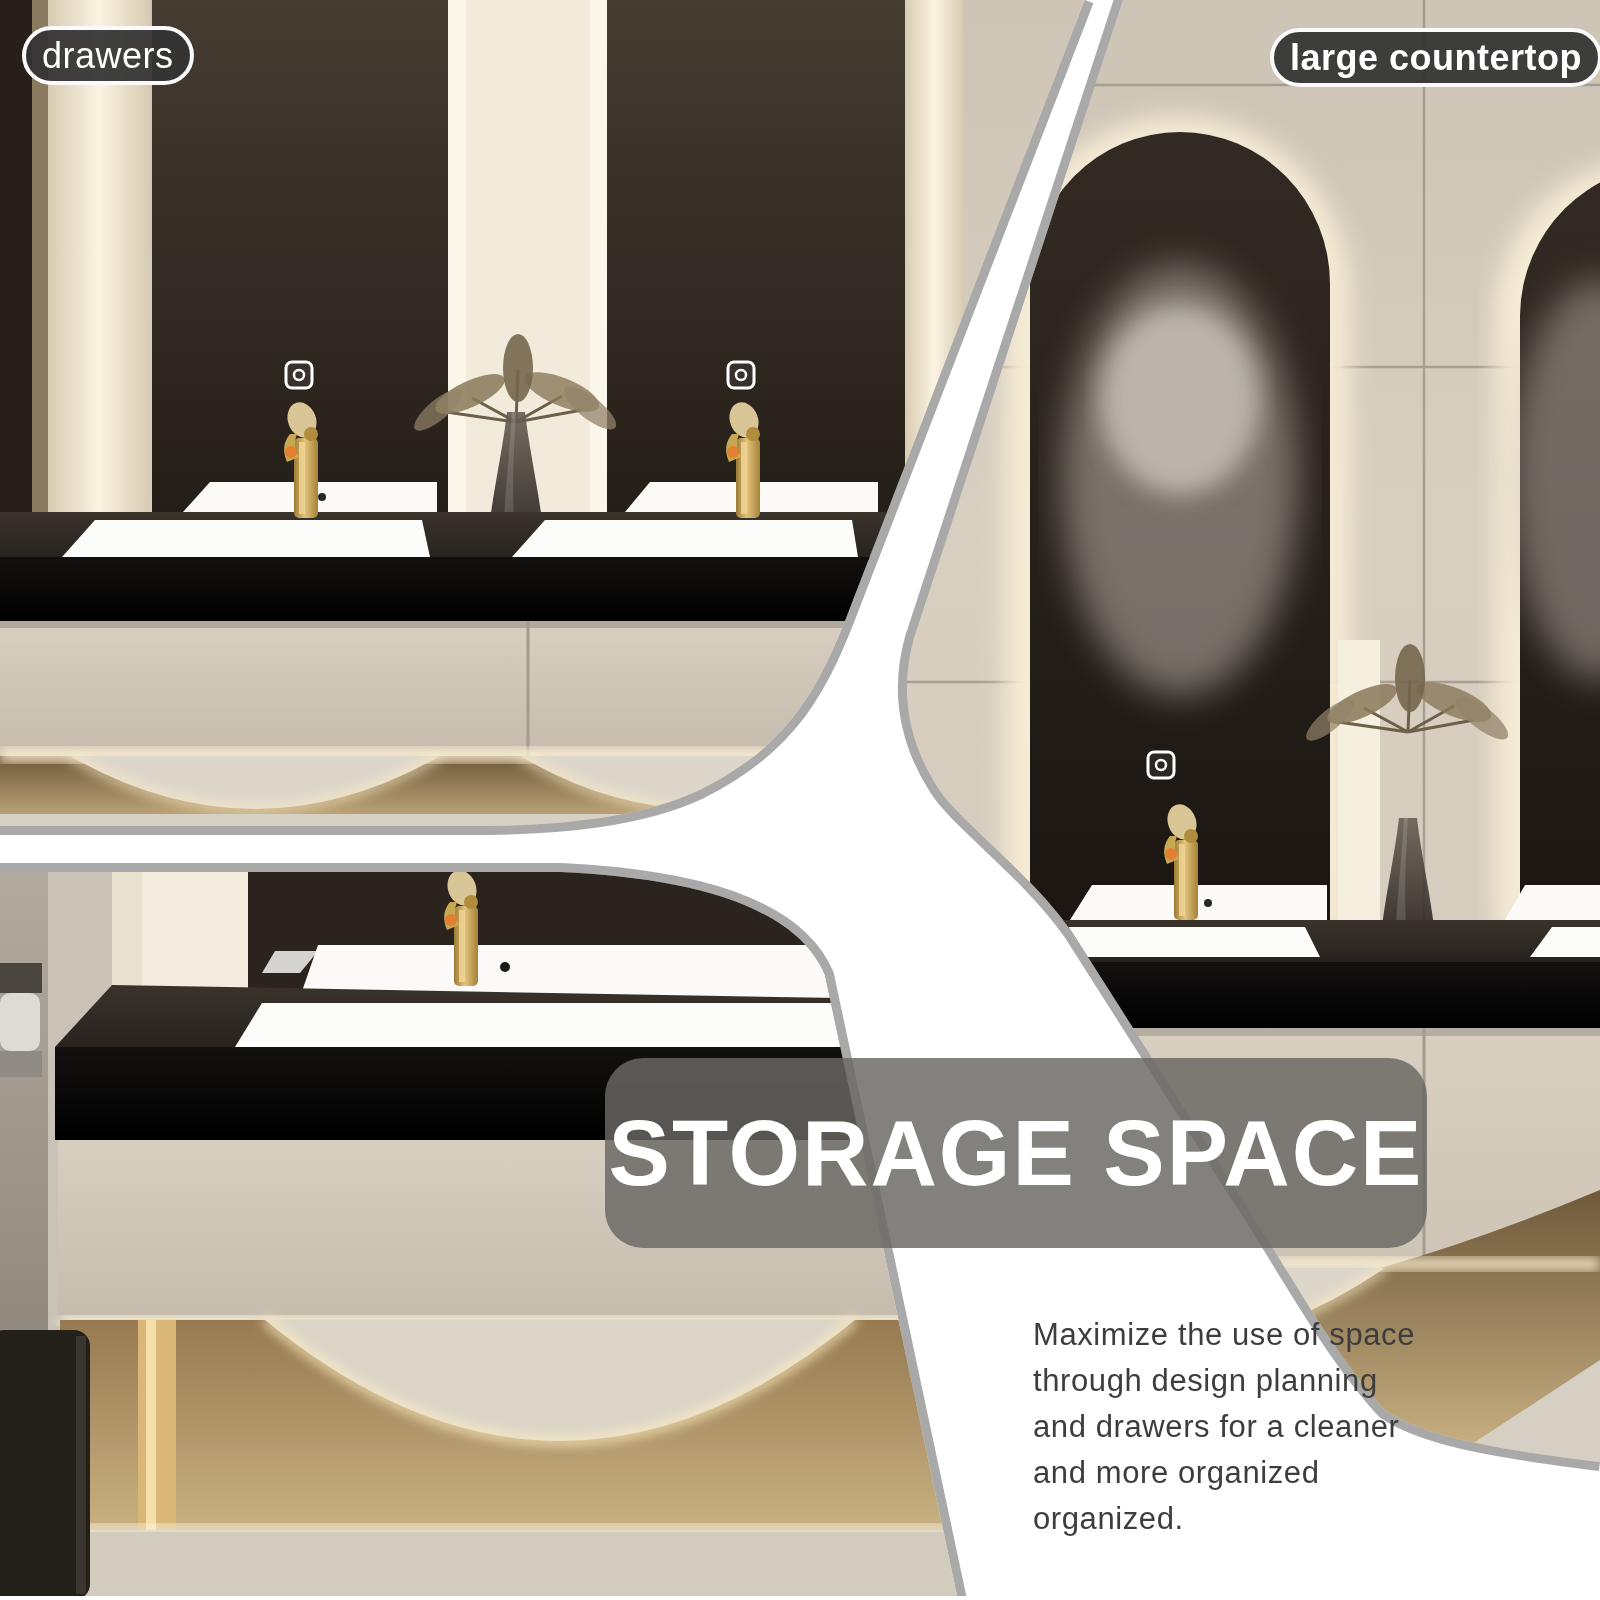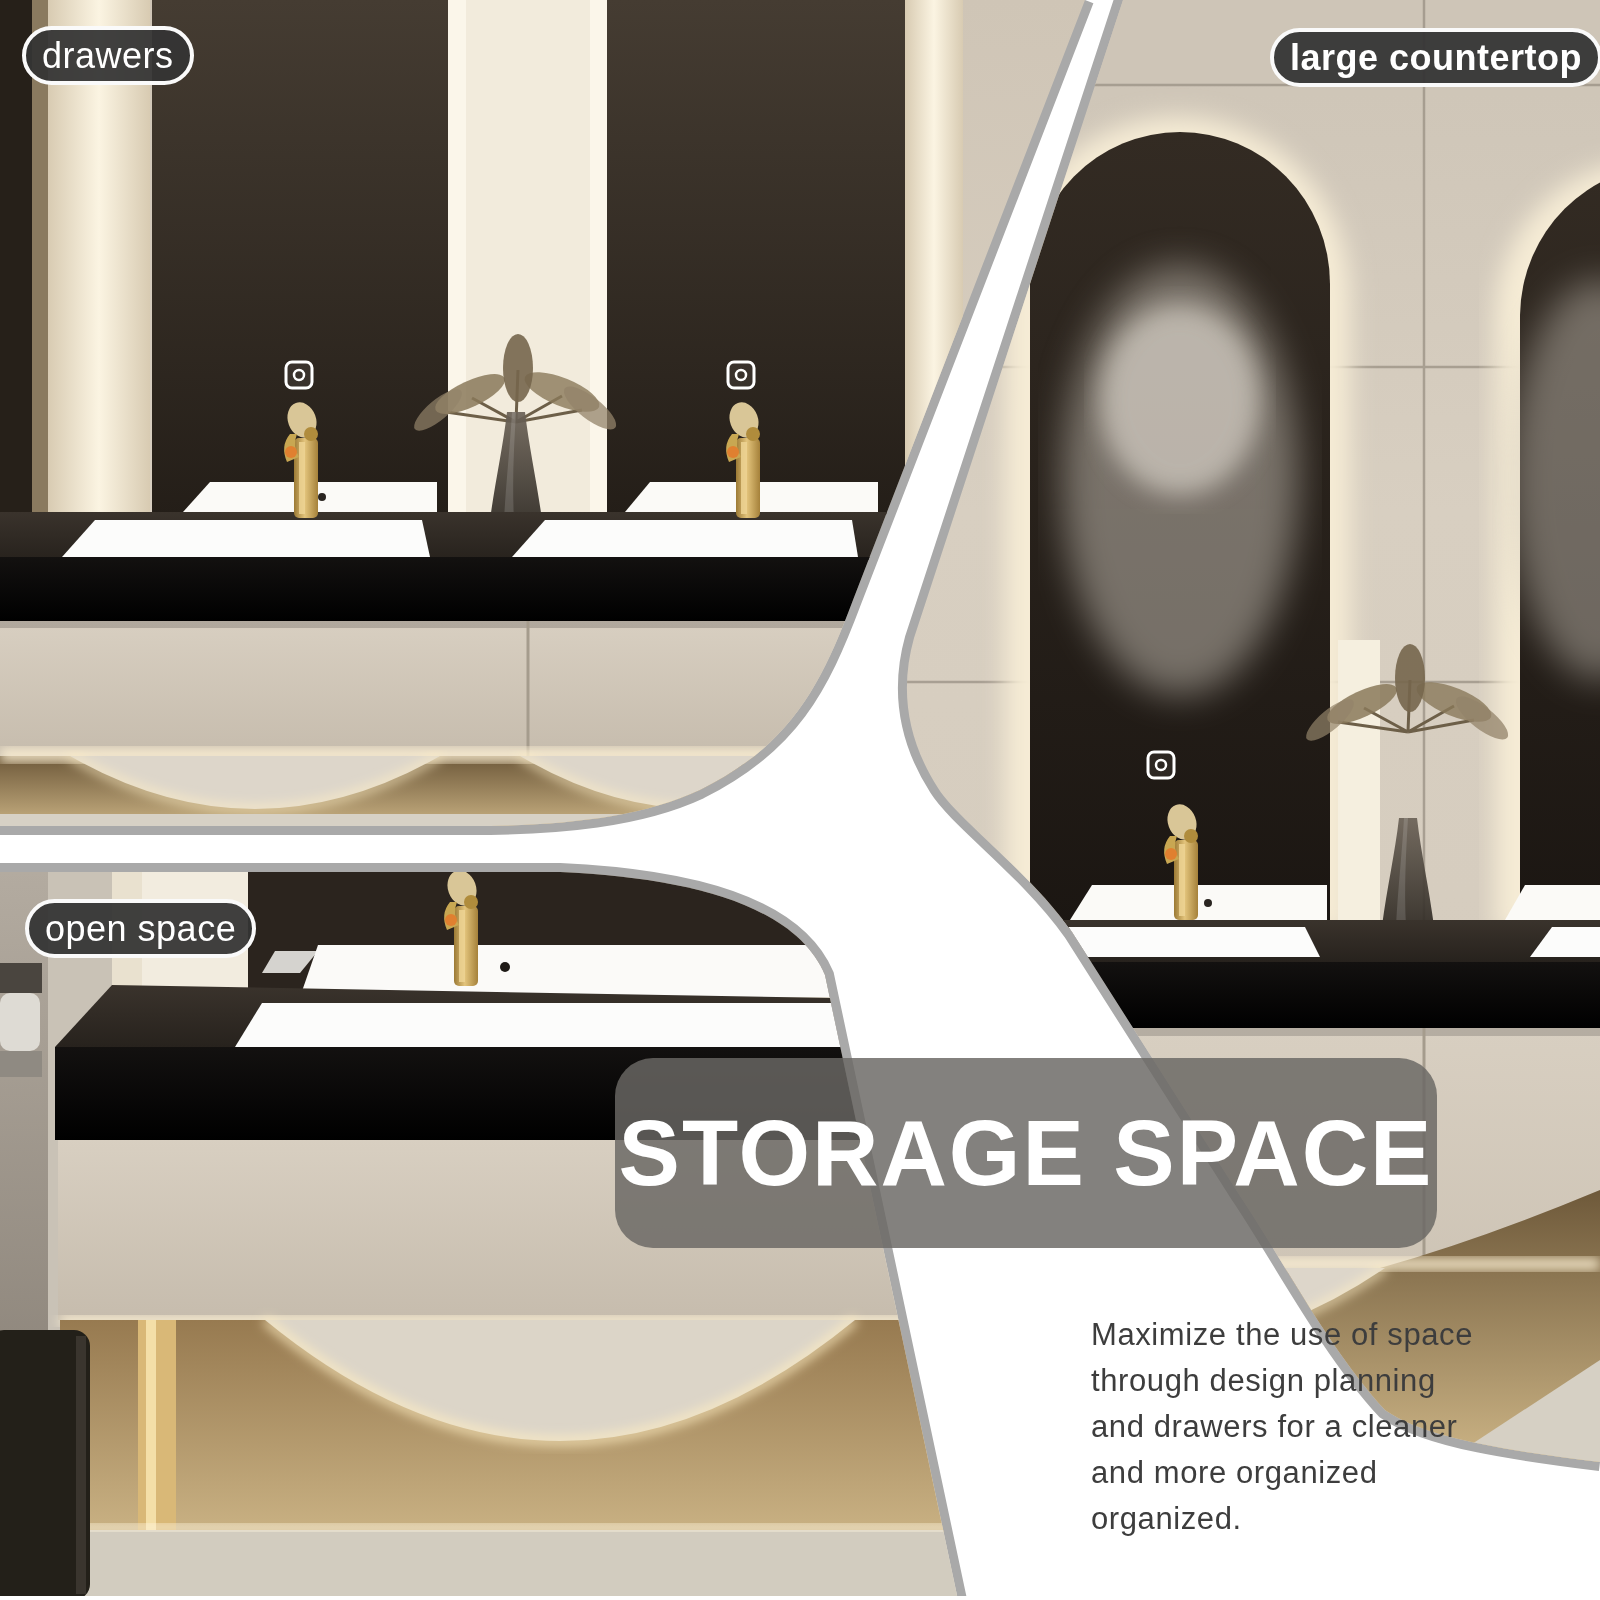--- a/index.html
+++ b/index.html
@@ -8,24 +8,24 @@
   #scene-svg{position:absolute;left:0;top:0;width:1600px;height:1600px;}
   .callout{position:absolute;box-sizing:border-box;height:59px;line-height:51px;
            padding:0 16px;border:4px solid var(--label-border,#fafafa);border-radius:30px;
            background:var(--label-bg,rgba(52,52,52,.94));color:#fff;font-size:36px;
            letter-spacing:.5px;white-space:nowrap;}
   #callout-drawers{left:22px;top:26px;}
   #callout-large-countertop{left:1270px;top:28px;font-weight:bold;}
   #callout-open-space{left:25px;top:899px;}
   #title-box{position:absolute;left:605px;top:1058px;width:822px;height:190px;
              border-radius:38px;background:var(--title-box-bg,rgba(106,103,100,.83));
-             display:flex;align-items:center;justify-content:center;margin-left:10px;}
+             display:flex;align-items:center;justify-content:center;}
   #title-text{color:var(--title-color,#fff);font-size:92px;font-weight:bold;
               letter-spacing:2px;white-space:nowrap;}
-  #description{position:absolute;left:1091px;top:1312px;color:var(--paragraph-color,#3d3d3d);}
+  #description{position:absolute;left:1033px;top:1312px;color:var(--paragraph-color,#3d3d3d);}
   .desc-line{font-size:31px;line-height:46px;letter-spacing:.6px;white-space:nowrap;}
 </style>
 </head>
 <body>
 
 <div id="stage">
 
 <svg id="scene-svg" viewBox="0 0 1600 1600">
   <defs>
     <linearGradient id="gMirror" x1="0" y1="0" x2="0" y2="1">
@@ -248,21 +248,20 @@
     </g>
     <g>
       <rect x="-12" y="1330" width="102" height="270" rx="16" fill="#232019"></rect>
       <rect x="76" y="1336" width="10" height="258" fill="#3a352e"></rect>
     </g>
   </g>
 </svg>
 
   <div class="callout" id="callout-drawers">drawers</div>
   <div class="callout" id="callout-large-countertop">large countertop</div>
-  <div class="callout" id="callout-open-space">open space</div>
 
   <div id="title-box">
     <div id="title-text">STORAGE SPACE</div>
   </div>
 
   <div id="description">
     <div class="desc-line">Maximize the use of space</div>
     <div class="desc-line">through design planning</div>
     <div class="desc-line">and drawers for a cleaner</div>
     <div class="desc-line">and more organized</div>

